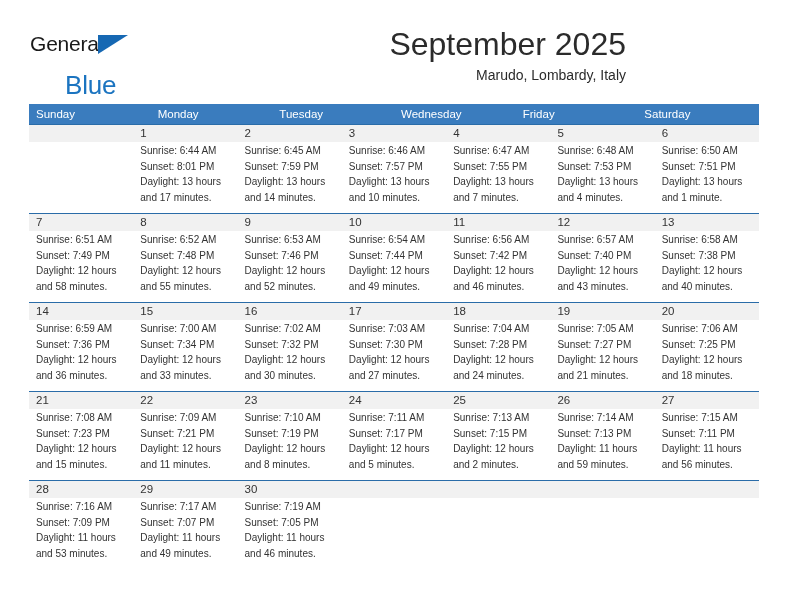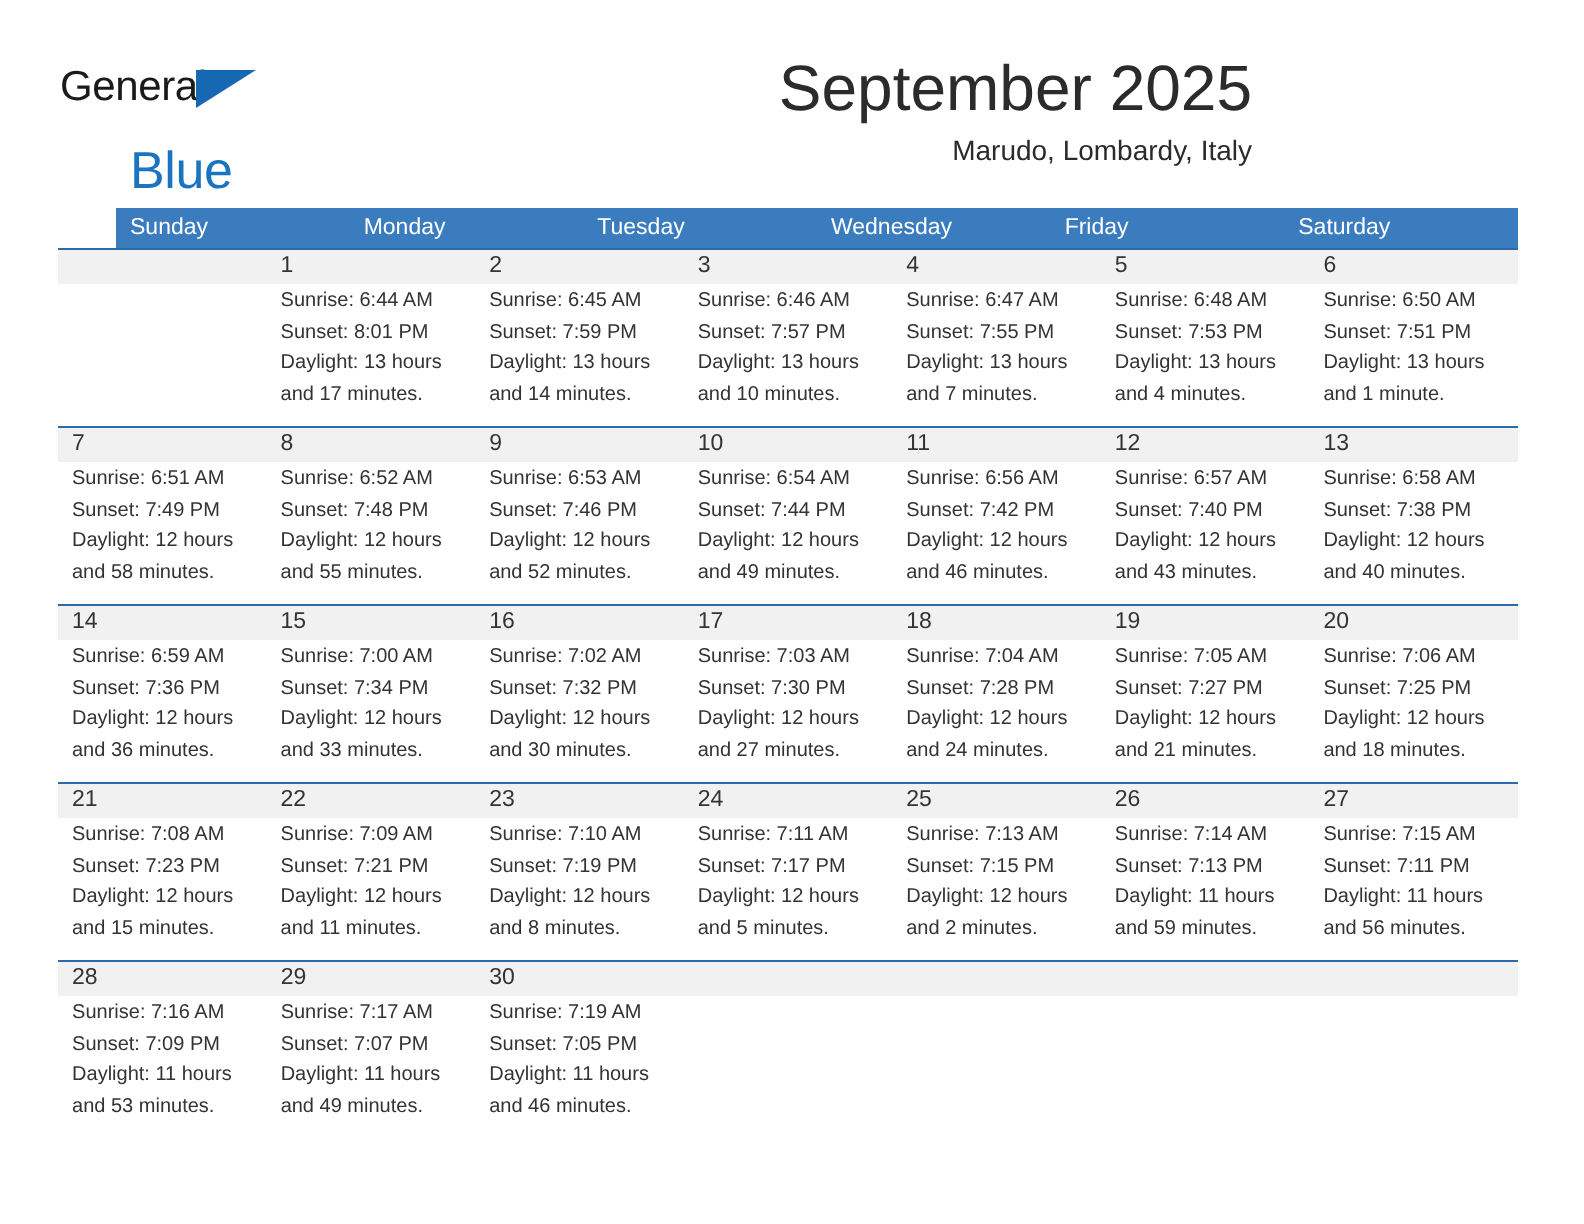--- a/index.html
+++ b/index.html
@@ -89,21 +89,20 @@
   .calendar {
     position: absolute;
     left: 29px;
     top: 104px;
     width: 730px;
   }
   .weekdays {
     display: flex;
     background: #3a7cbe;
     height: 20px;
-    margin-left: 29px;
   }
   .weekday {
     flex: 1 1 0;
     color: #ffffff;
     font-size: 11.5px;
     line-height: 20px;
     padding-left: 7px;
     box-sizing: border-box;
     white-space: nowrap;
   }
@@ -114,21 +113,20 @@
   }
   .week:first-of-type {
     border-top: none;
   }
   .week-inner {
     display: flex;
     height: 88px;
   }
   .week.last .week-inner {
     height: 86px;
-    justify-content: flex-end;
   }
   .daynum-band {
     position: absolute;
     left: 0;
     right: 0;
     top: 0;
     height: 17px;
     background: #f1f1f1;
   }
   .day {

